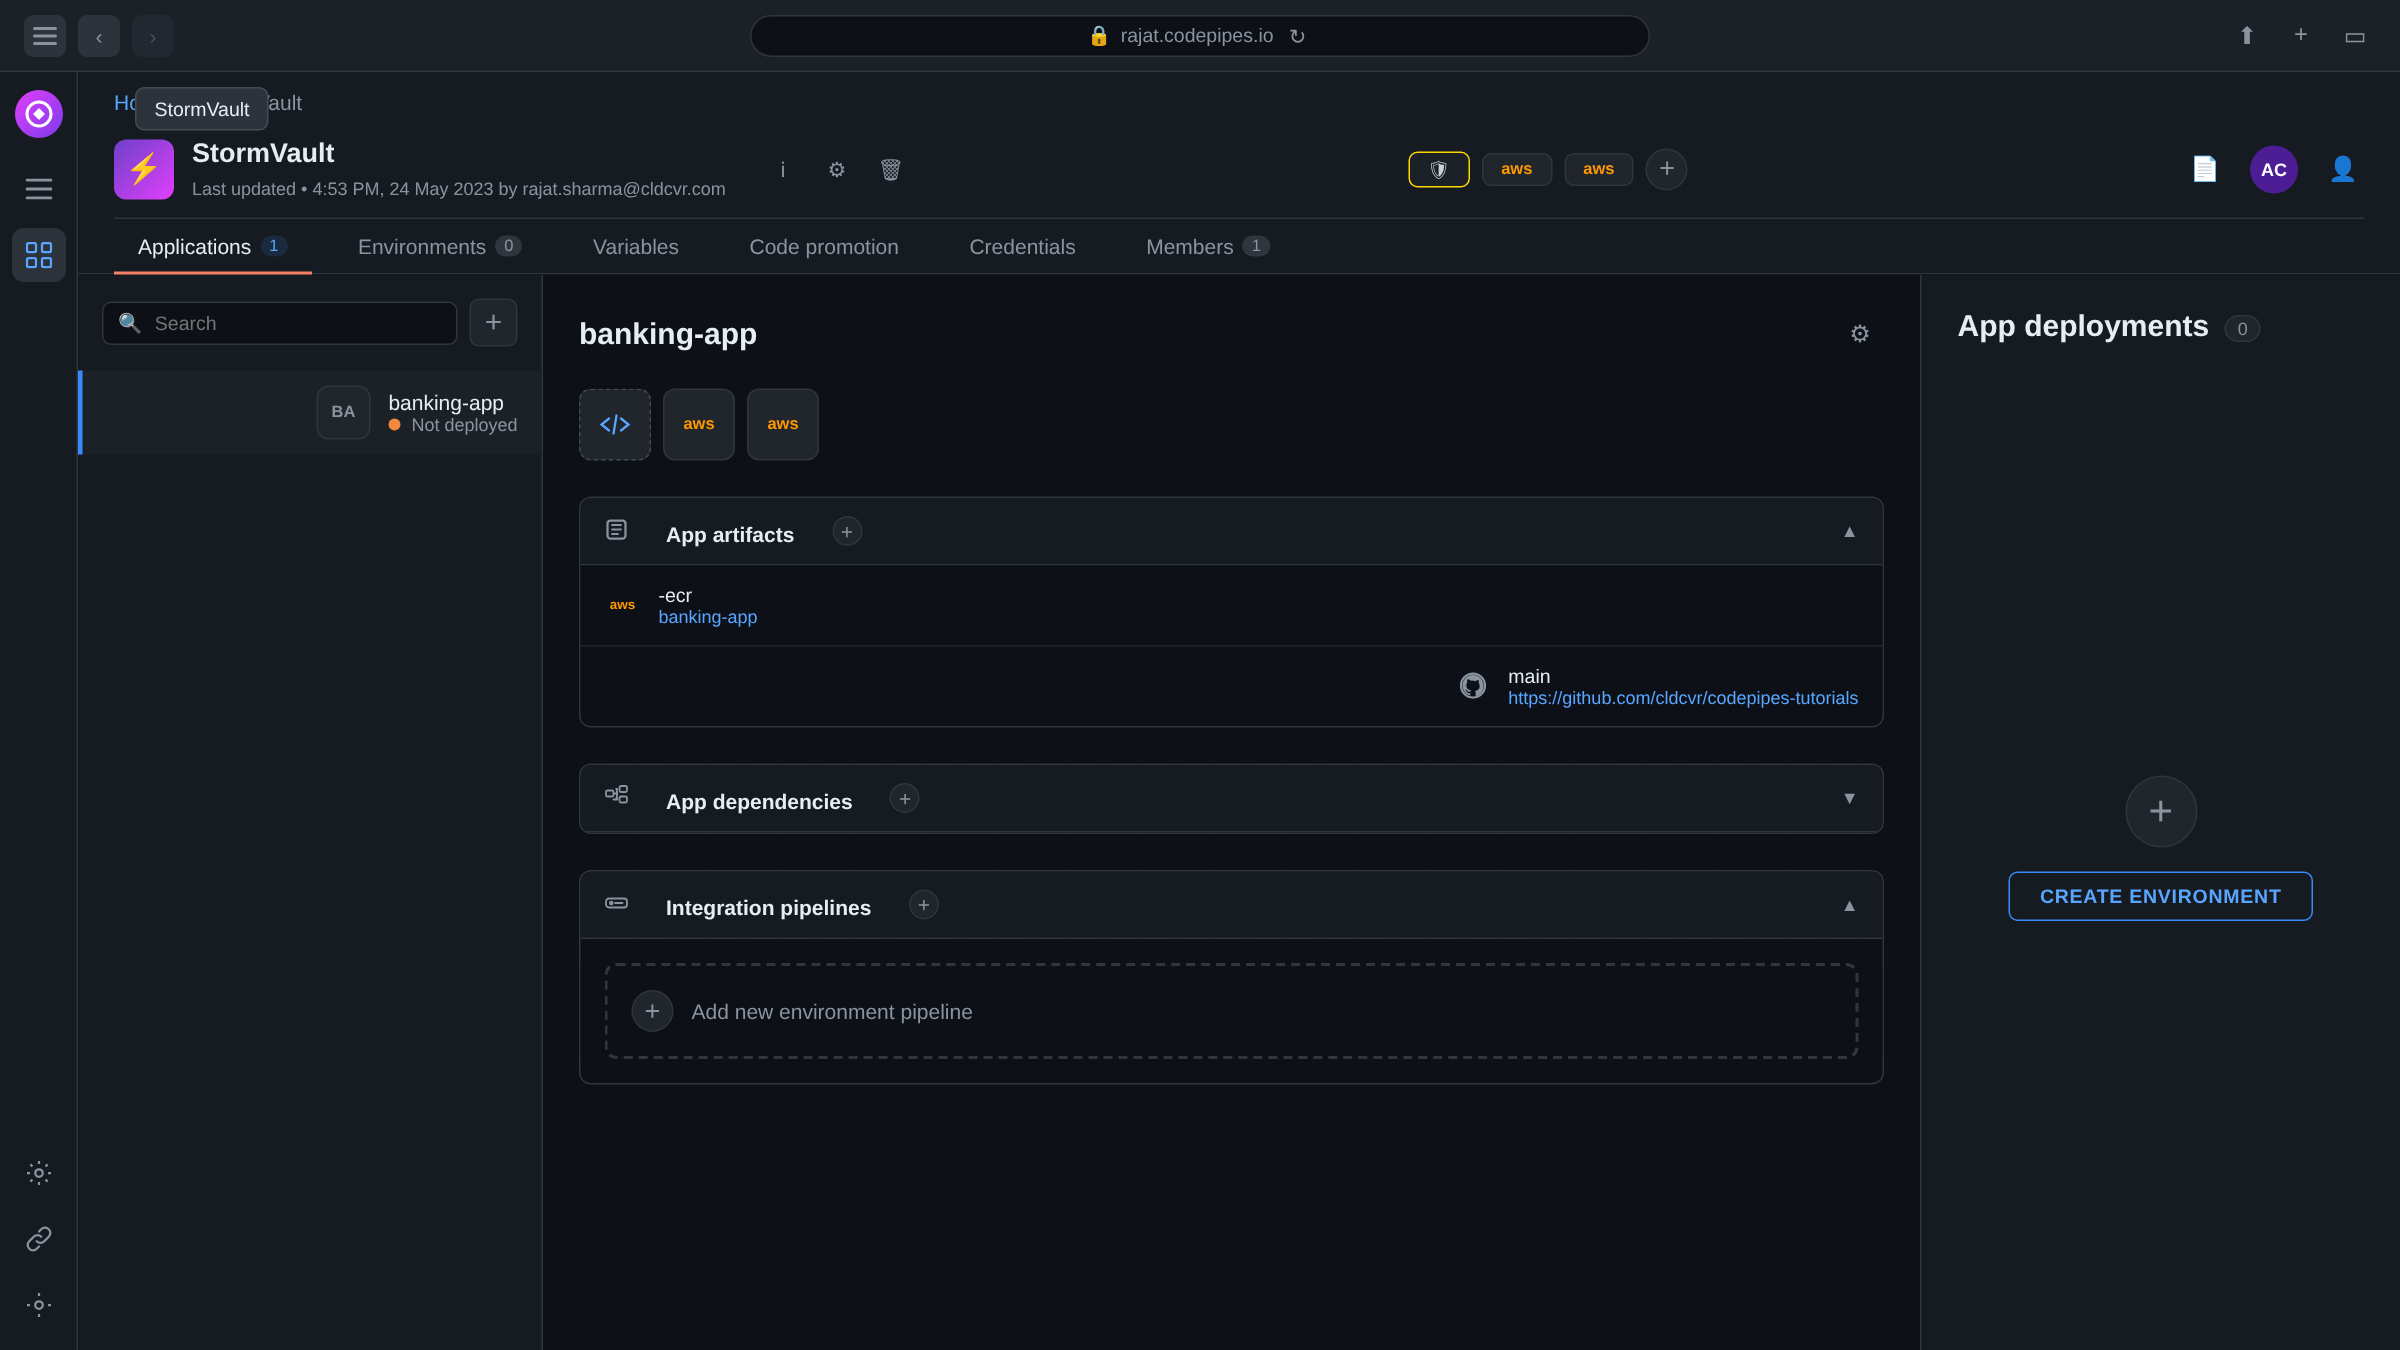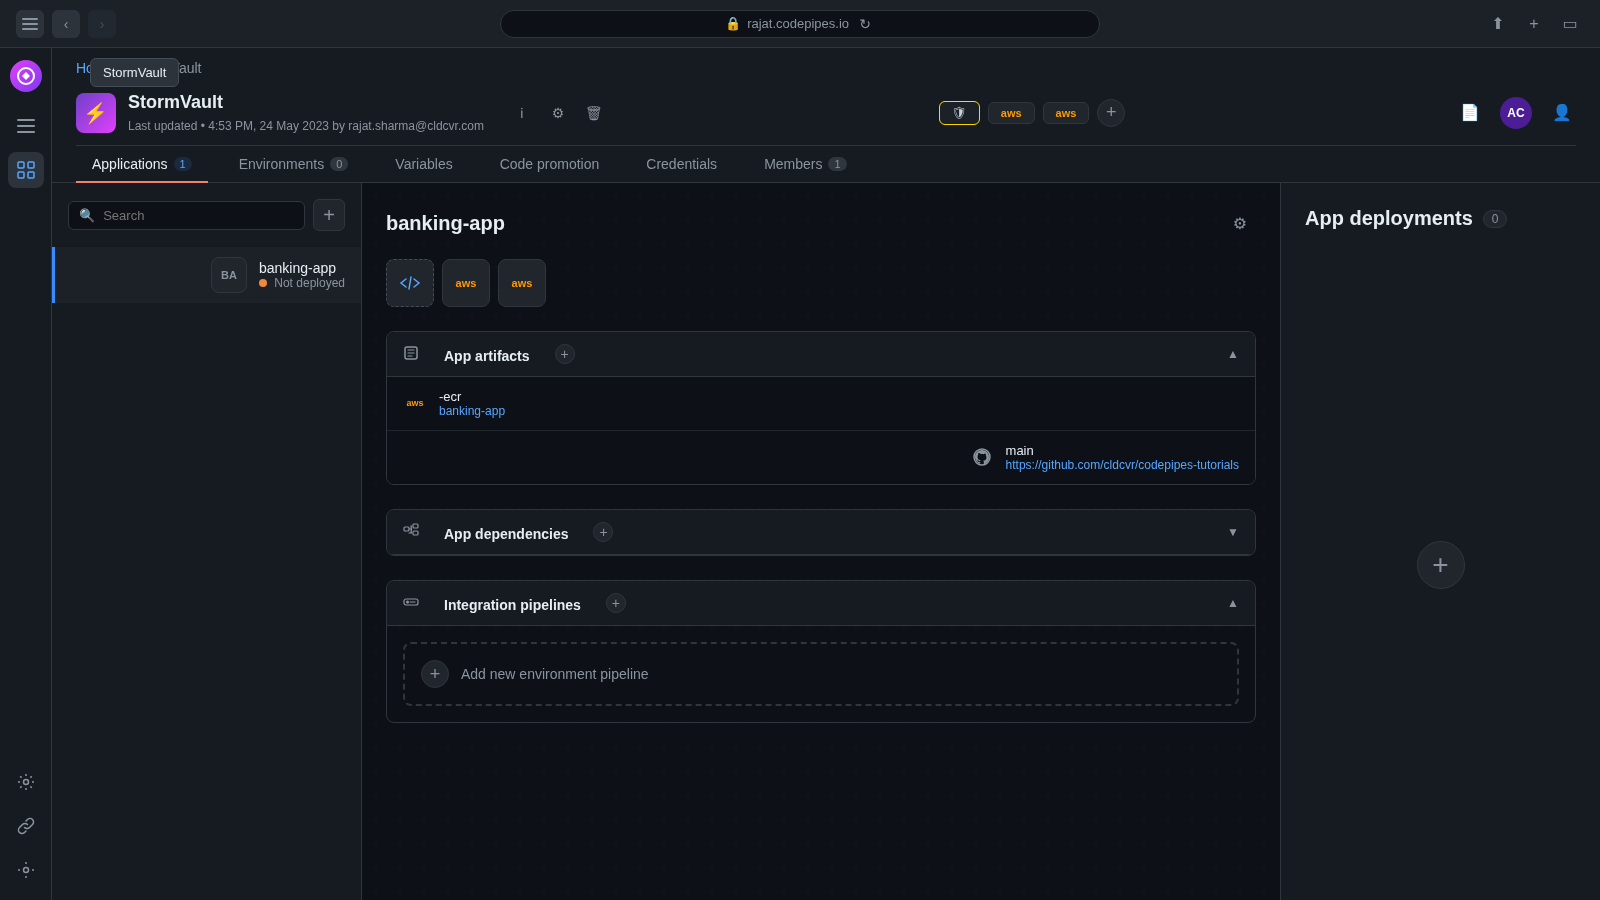--- a/index.html
+++ b/index.html
@@ -608,20 +608,21 @@
 
       </div>
 
       <div class="right-panel">
         <div class="deployments-header">
           <span class="deployments-title">App deployments</span>
           <span class="deployments-badge">0</span>
         </div>
         <div class="create-env-area">
           <button class="create-env-plus">+</button>
+          <button class="create-env-btn">CREATE ENVIRONMENT</button>
         </div>
       </div>
 
     </div>
 
   </div>
 </div>
 
 <div class="tooltip-popup">
   <span>StormVault</span>

